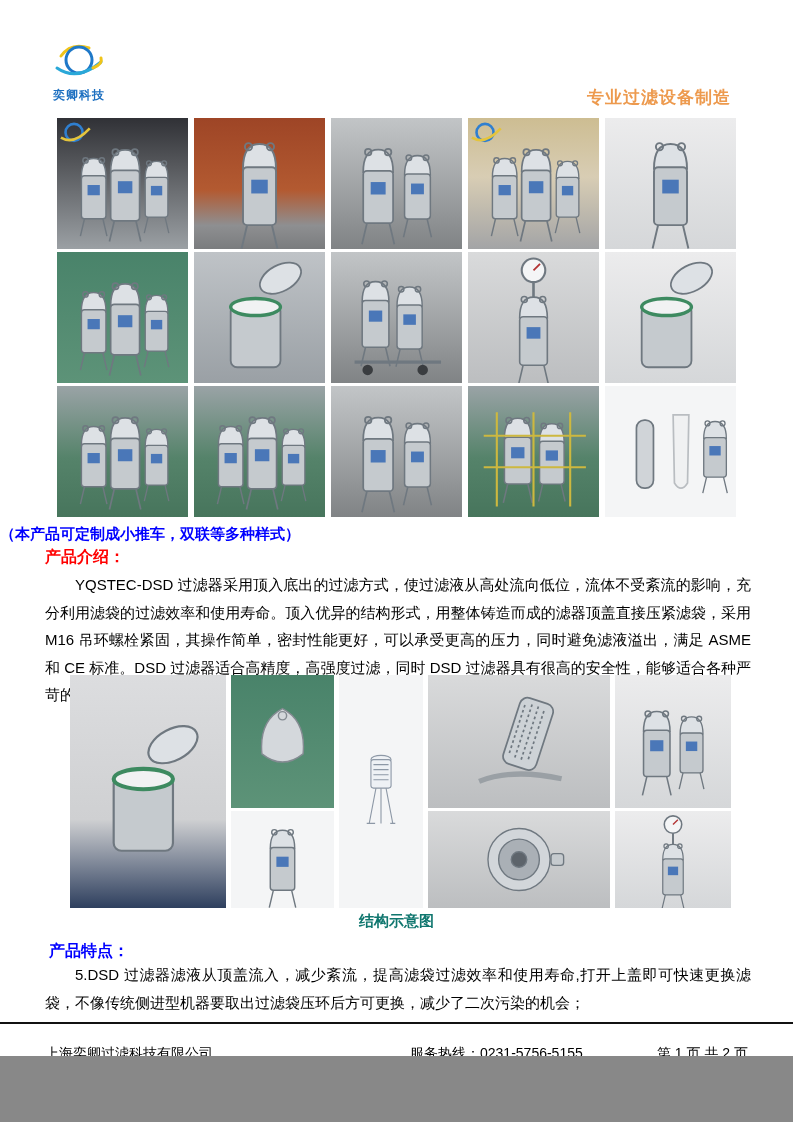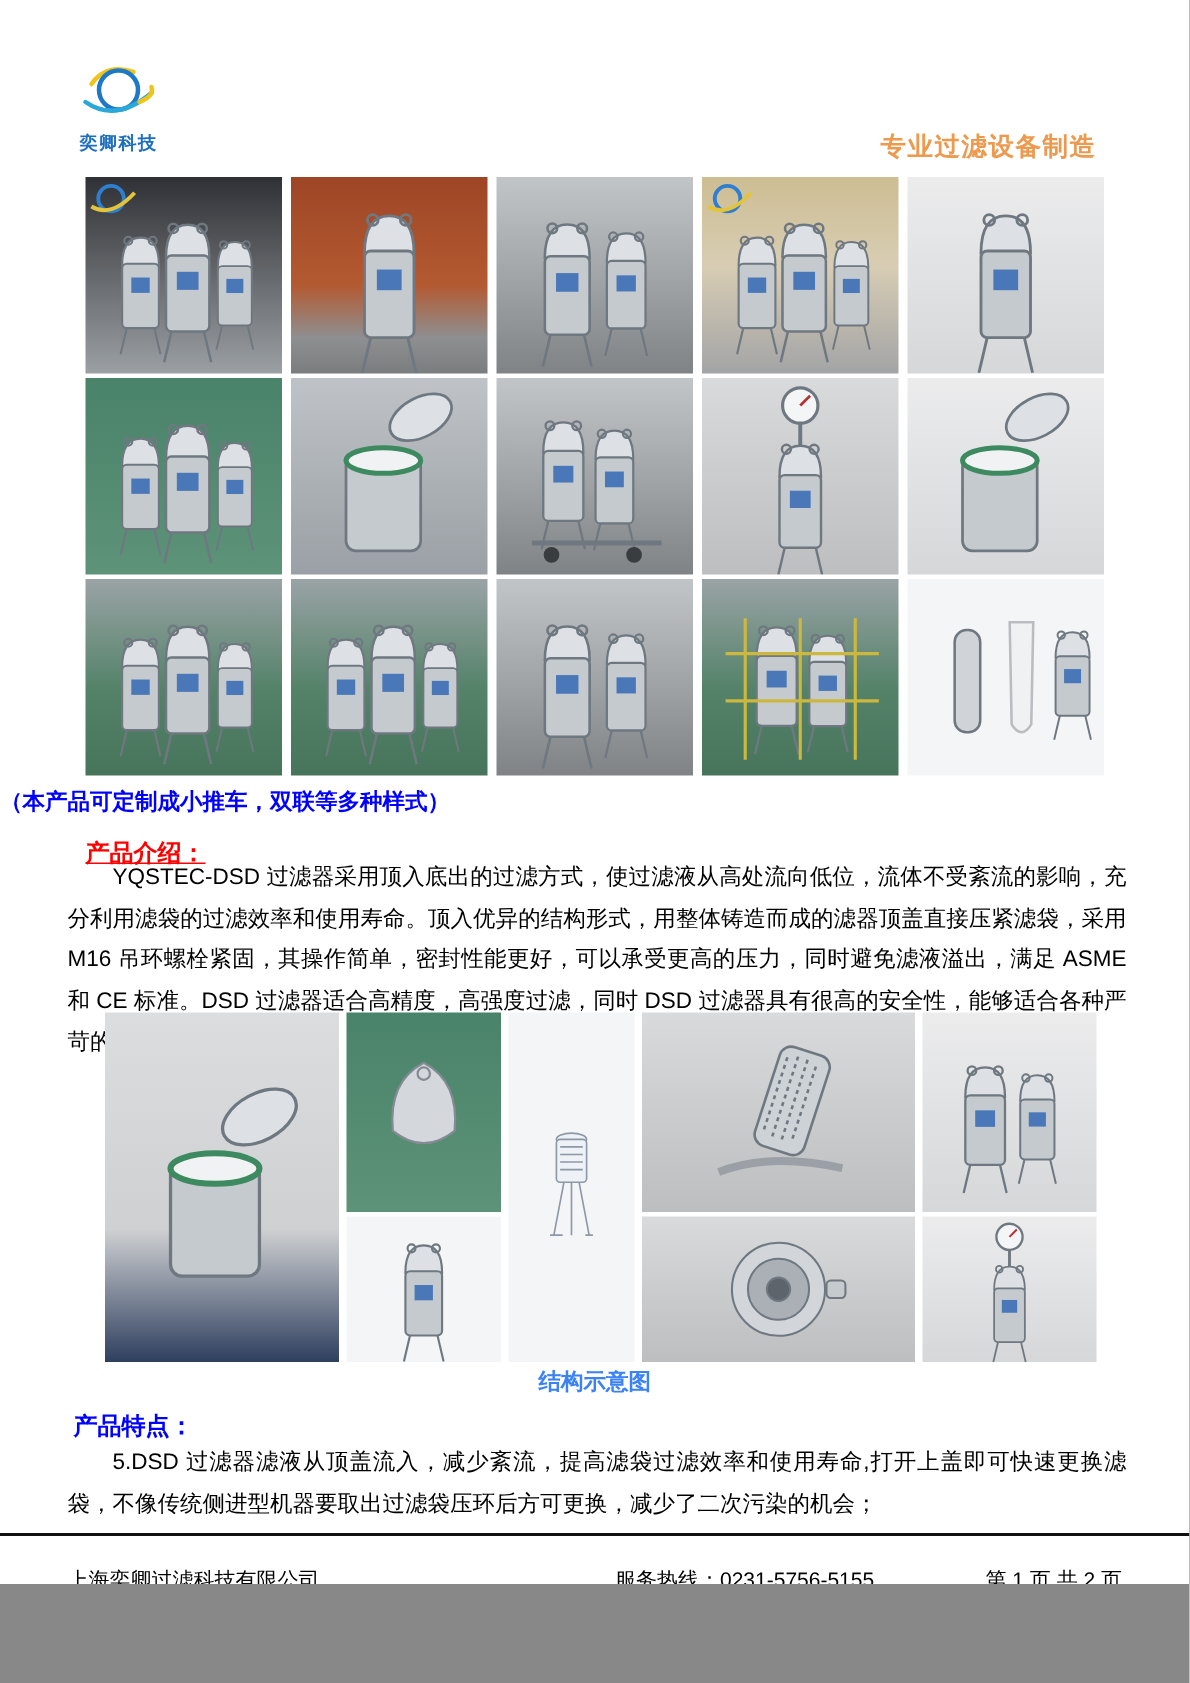--- a/index.html
+++ b/index.html
@@ -24,23 +24,23 @@
   .bg-tan{background:linear-gradient(180deg,#cdbd92 0%,#d8cdb4 45%,#a3a4a6 100%);}
   .bg-studio{background:linear-gradient(180deg,#ececed 0%,#d5d7d9 100%);}
   .bg-studio2{background:linear-gradient(180deg,#dcdddf 0%,#cfd0d2 62%,#2e3f5e 100%);}
   .bg-white{background:#f4f5f6;}
   .bg-green{background:linear-gradient(180deg,#49836a 0%,#5d9378 100%);}
   .bg-greenfloor{background:linear-gradient(180deg,#9aa3a6 0%,#55836a 55%,#47755c 100%);}
   .bg-steel{background:linear-gradient(180deg,#bfc3c7 0%,#9aa0a5 100%);}
   .bg-gray{background:linear-gradient(180deg,#d9dadb 0%,#bcbec0 100%);}
   
   .caption-top{position:absolute;left:0;top:525px;width:100%;text-align:left;font-size:15px;font-weight:bold;color:var(--blue,#0000FF);}
-  .h-intro{position:absolute;left:45px;top:547px;margin:12px;font-size:16px;font-weight:bold;color:var(--red,#FF0000);text-decoration:underline;}
+  .h-intro{position:absolute;left:45px;top:547px;margin:0;font-size:16px;font-weight:bold;color:var(--red,#FF0000);}
   .p-intro{position:absolute;left:45px;top:571px;width:706px;margin:0;font-size:15px;line-height:27.5px;text-align:justify;text-indent:2em;}
-  .caption-mid{position:absolute;left:0;top:912px;width:100%;text-align:center;font-size:15px;font-weight:bold;color:#3b82f6;}
+  .caption-mid{position:absolute;left:0;top:912px;width:100%;text-align:center;font-size:15px;font-weight:bold;color:#0f766e;}
   .h-feat{position:absolute;left:45px;top:937px;margin:4px;font-size:16px;font-weight:bold;color:var(--blue,#0000FF);}
   .p-feat{position:absolute;left:45px;top:961px;width:706px;margin:0;font-size:15px;line-height:27.5px;text-align:justify;text-indent:2em;}
   
   .f-line{position:absolute;left:0;top:1022px;width:793px;height:2px;background:#111;}
   .footer{position:absolute;left:0;top:1045px;width:793px;height:20px;font-size:14px;}
   .f-company{position:absolute;left:45px;}
   .f-site{position:absolute;left:248px;color:var(--blue,#0000FF);text-decoration:none;cursor:pointer;margin-top:44px;}
   .f-hot{position:absolute;left:410px;}
   .f-page{position:absolute;right:45px;}
 </style>

